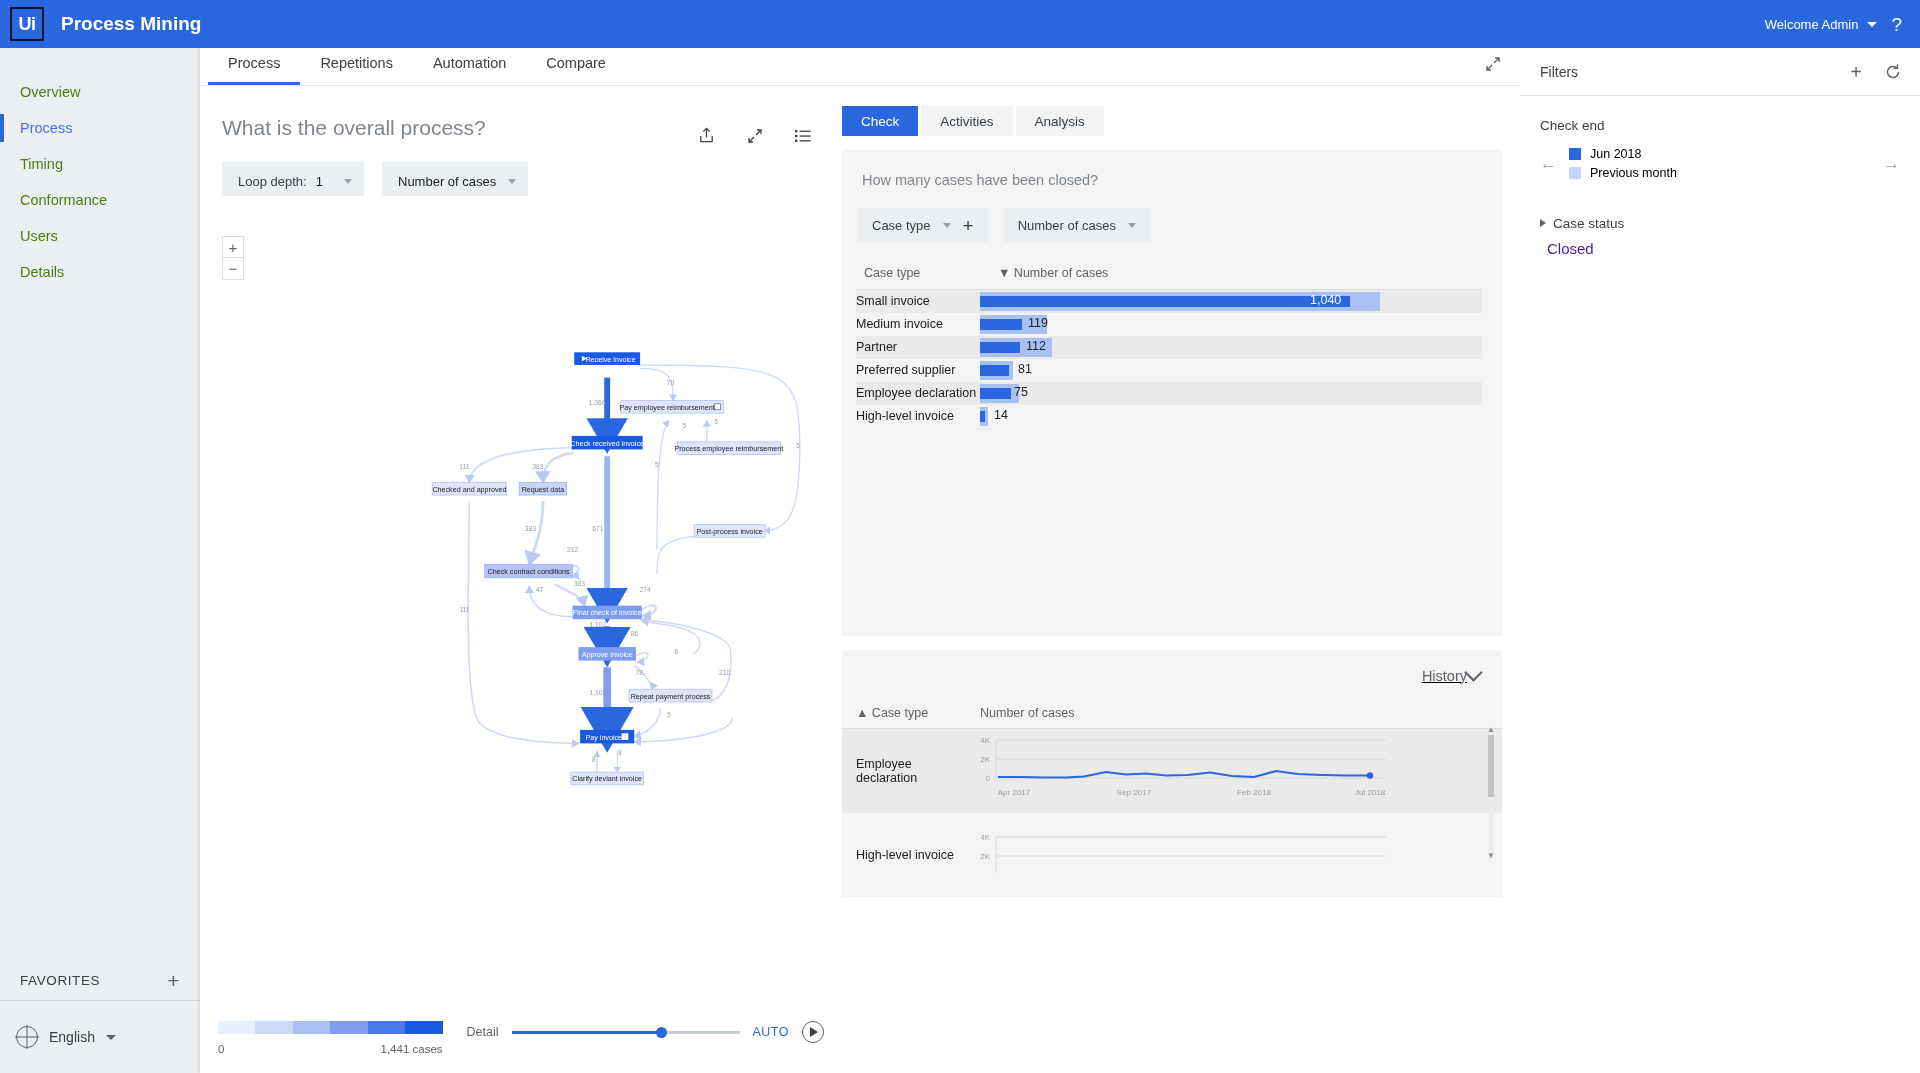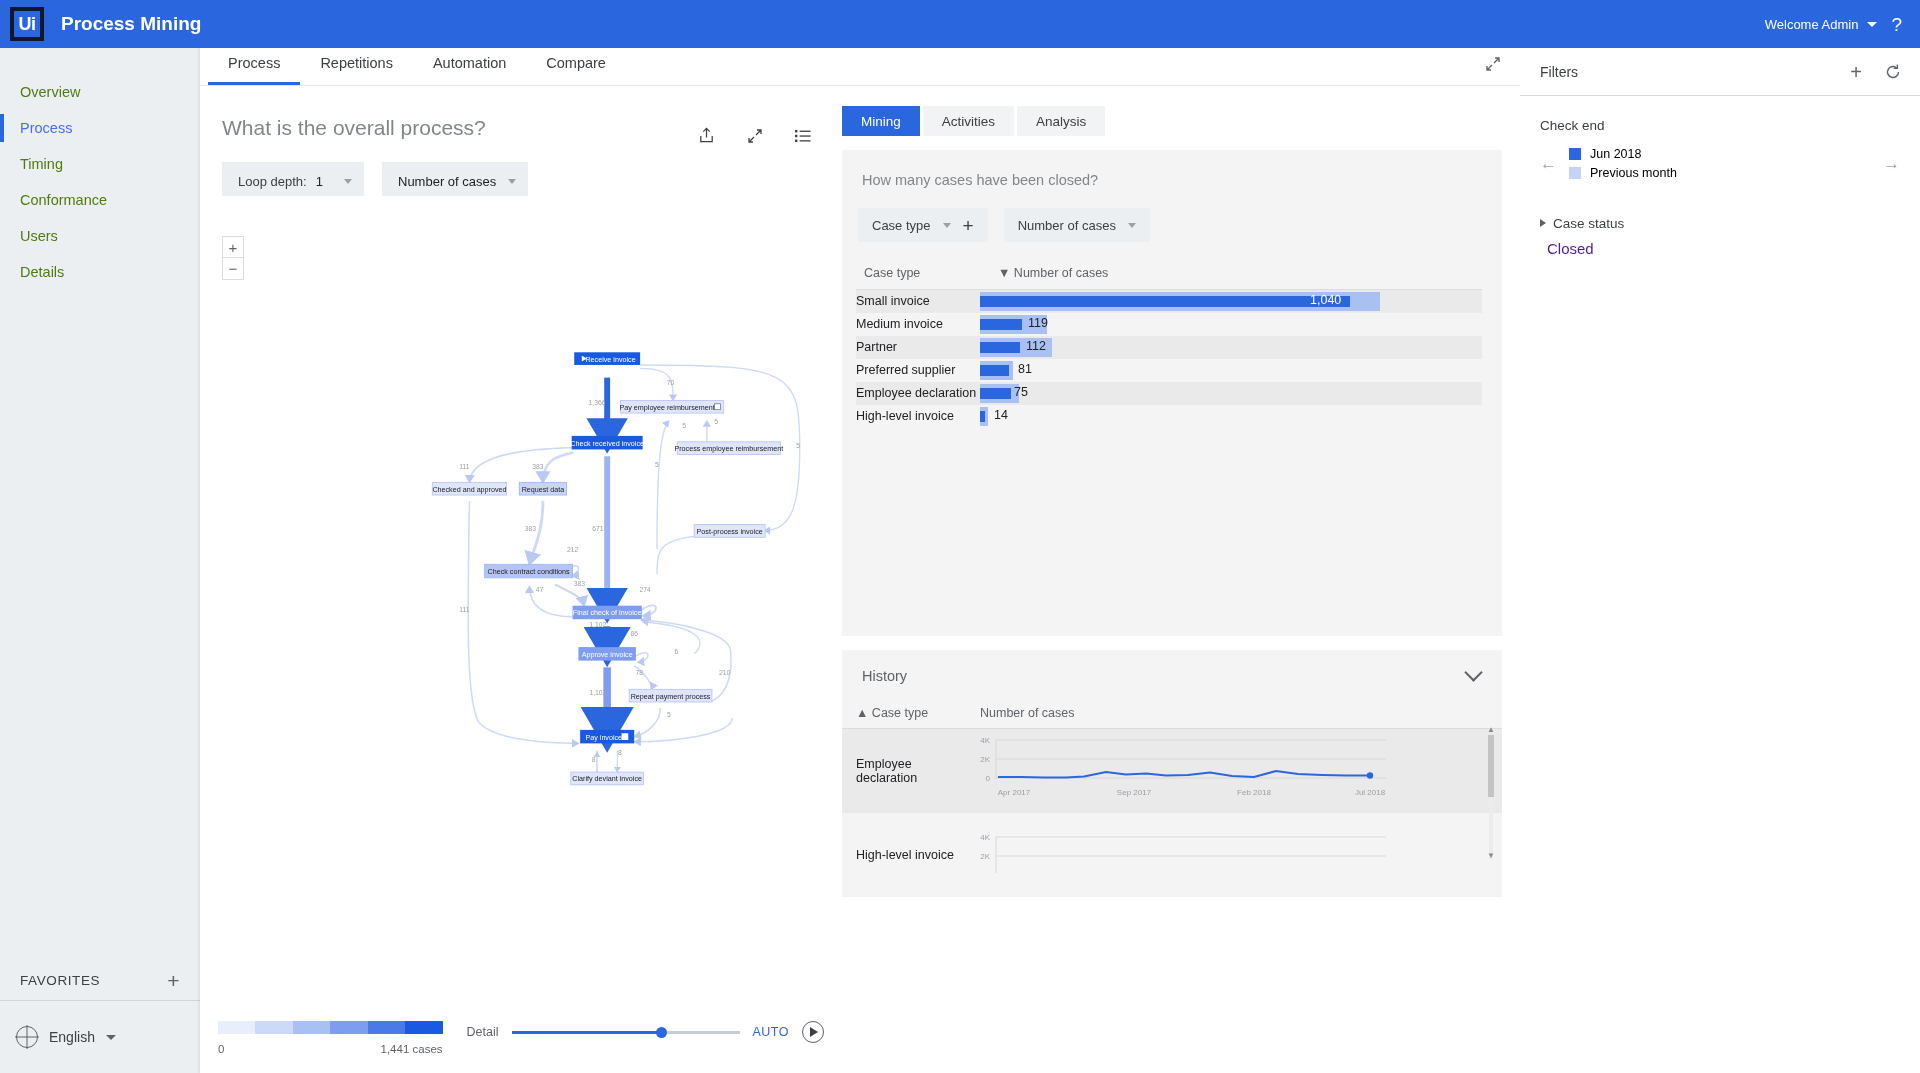--- a/index.html
+++ b/index.html
@@ -11,21 +11,21 @@
     -webkit-font-smoothing: antialiased;
   }
   .app { position: relative; width: 1920px; height: 1073px; }
 
   
   .topbar {
     position: absolute; left: 0; top: 0; width: 1920px; height: 48px;
     background: #2a67df; display: flex; align-items: center; z-index: 40;
   }
   .logo-box {
-    width: 34px; height: 34px; margin-left: 10px; border: 4px solid #0f172a;
+    width: 34px; height: 34px; margin-left: 10px; border: 2px solid #0f172a;
     display: flex; align-items: center; justify-content: center;
     color: #fff; font-weight: bold; font-size: 18px; letter-spacing: -0.5px;
   }
   .app-title { color: #fff; font-size: 19px; font-weight: bold; margin-left: 17px; }
   .topbar-right {
     margin-left: auto; display: flex; align-items: center; gap: 14px;
     padding-right: 18px; color: #fff; font-size: 13px;
   }
   .welcome { display: flex; align-items: center; gap: 9px; }
   .caret-d {
@@ -232,22 +232,22 @@
   .bar-num {
     position: absolute; top: 3px; font-size: 12.5px; color: #202124;
     white-space: nowrap;
   }
   .bar-num.inside { color: #ffffff; }
   .chart-spacer { height: 190px; }
 
   
   .hist-card { background: #f4f4f4; margin-top: 14px; padding: 18px 0 0 0; }
   .hist-head {
-    display: flex; align-items: center; justify-content: space-between;
-    padding: 0 22px 0 20px; margin-bottom: 22px;
+    display: flex; align-items: center; justify-content: flex-end;
+    padding: 0 22px 0 20px; margin-bottom: 22px; text-decoration: underline;
   }
   .hist-title { font-size: 14.5px; color: #5f6368; }
   .chev-d {
     width: 13px; height: 13px; border-right: 2px solid #5f6368;
     border-bottom: 2px solid #5f6368; transform: rotate(45deg);
     margin-top: -6px; cursor: pointer;
   }
   .hist-cols {
     display: flex; font-size: 12.5px; color: #5f6368;
     padding: 0 0 8px 14px; border-bottom: 1px solid #dcdcdc;
@@ -608,21 +608,21 @@
               <span class="play-tri"></span>
             </div>
           </div>
         </div>
       </div>
 
       <div class="right-pane">
 
         <div class="seg-tabs">
           <div class="seg active">
-            <span>Mining</span>
+            <span>Check</span>
           </div>
           <div class="seg">
             <span>Activities</span>
           </div>
           <div class="seg">
             <span>Analysis</span>
           </div>
         </div>
 
         <div class="card">

